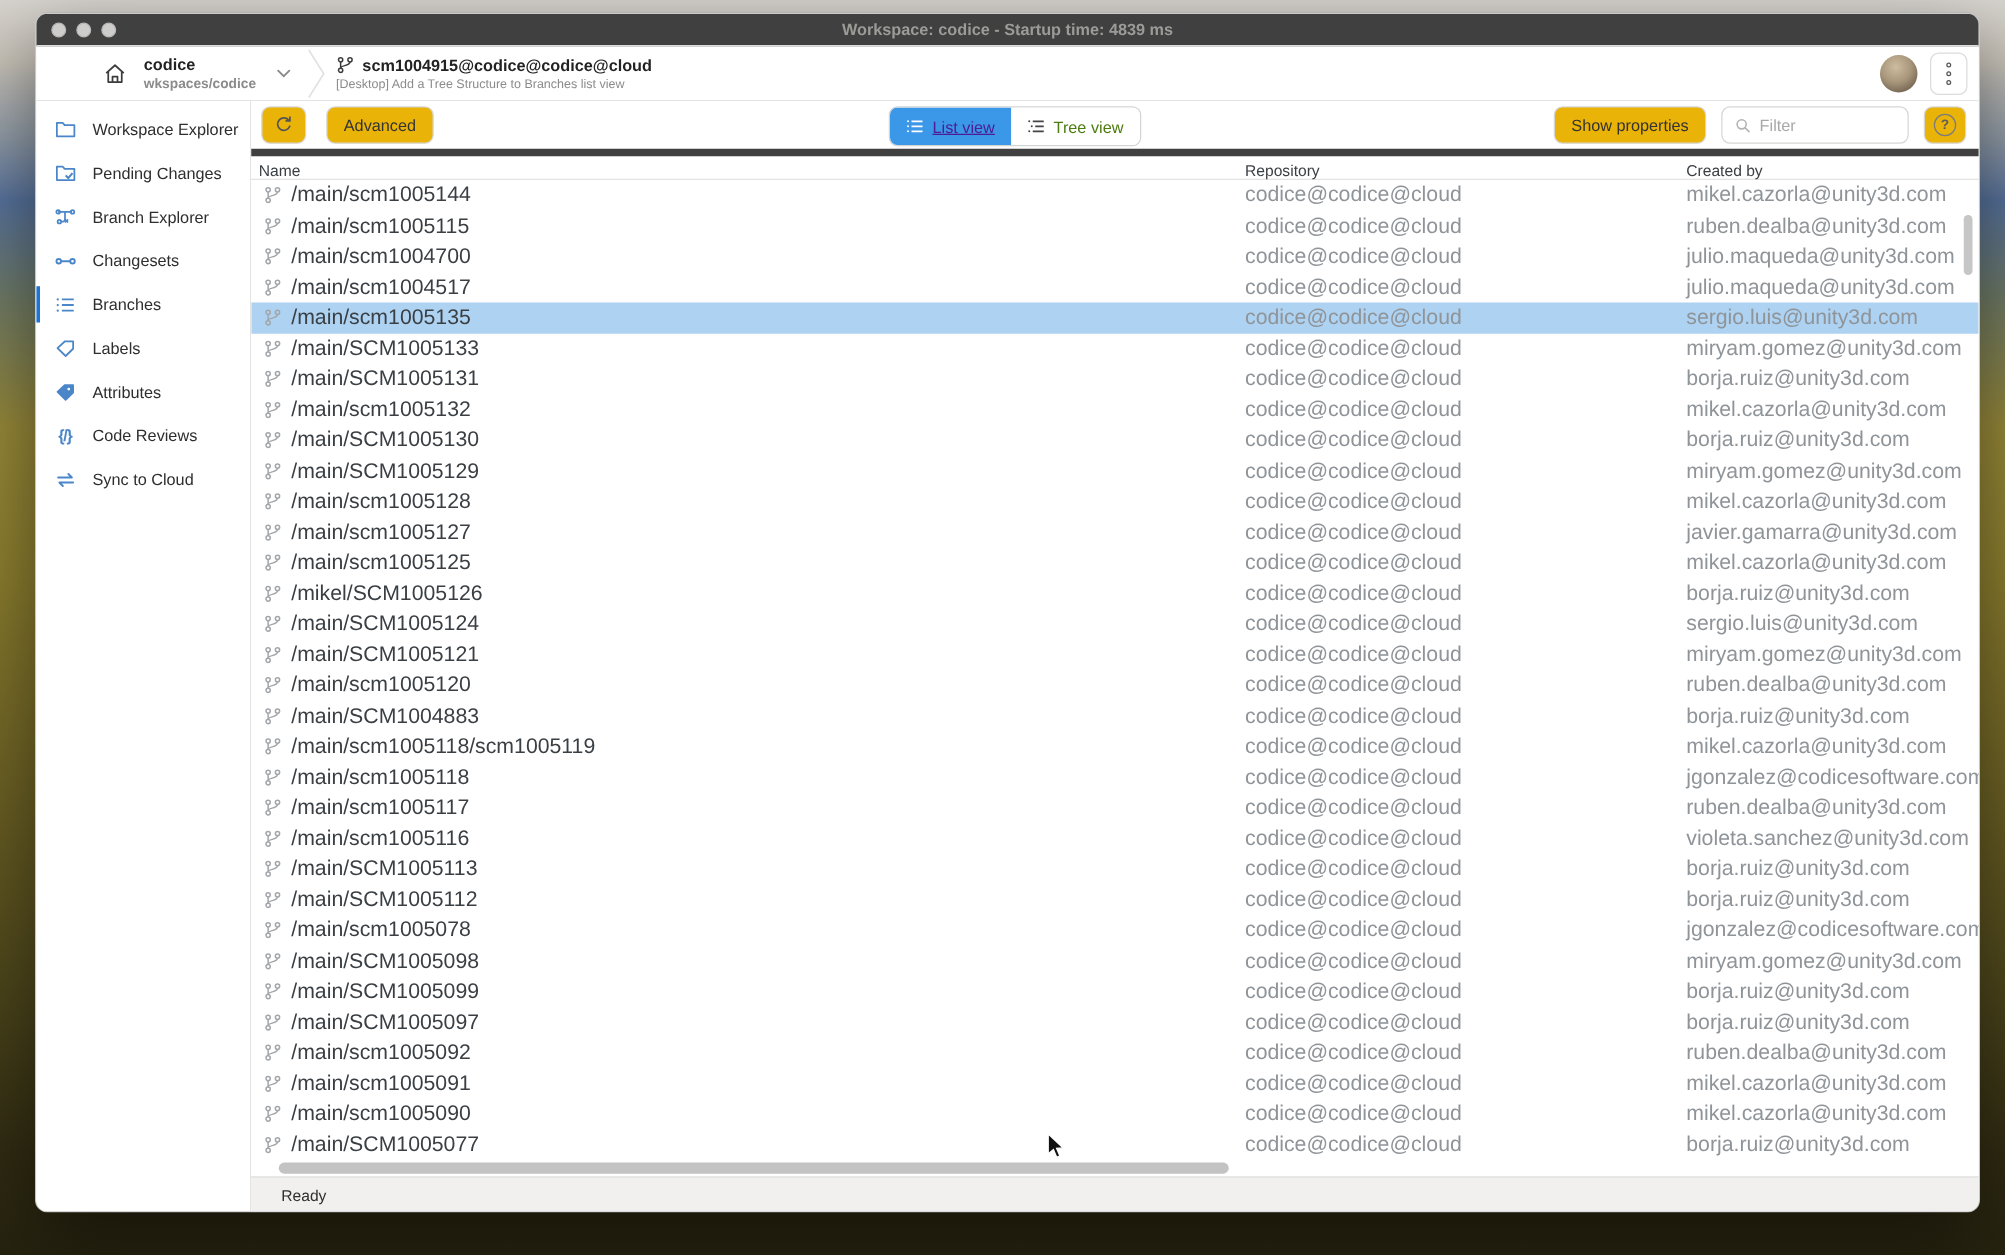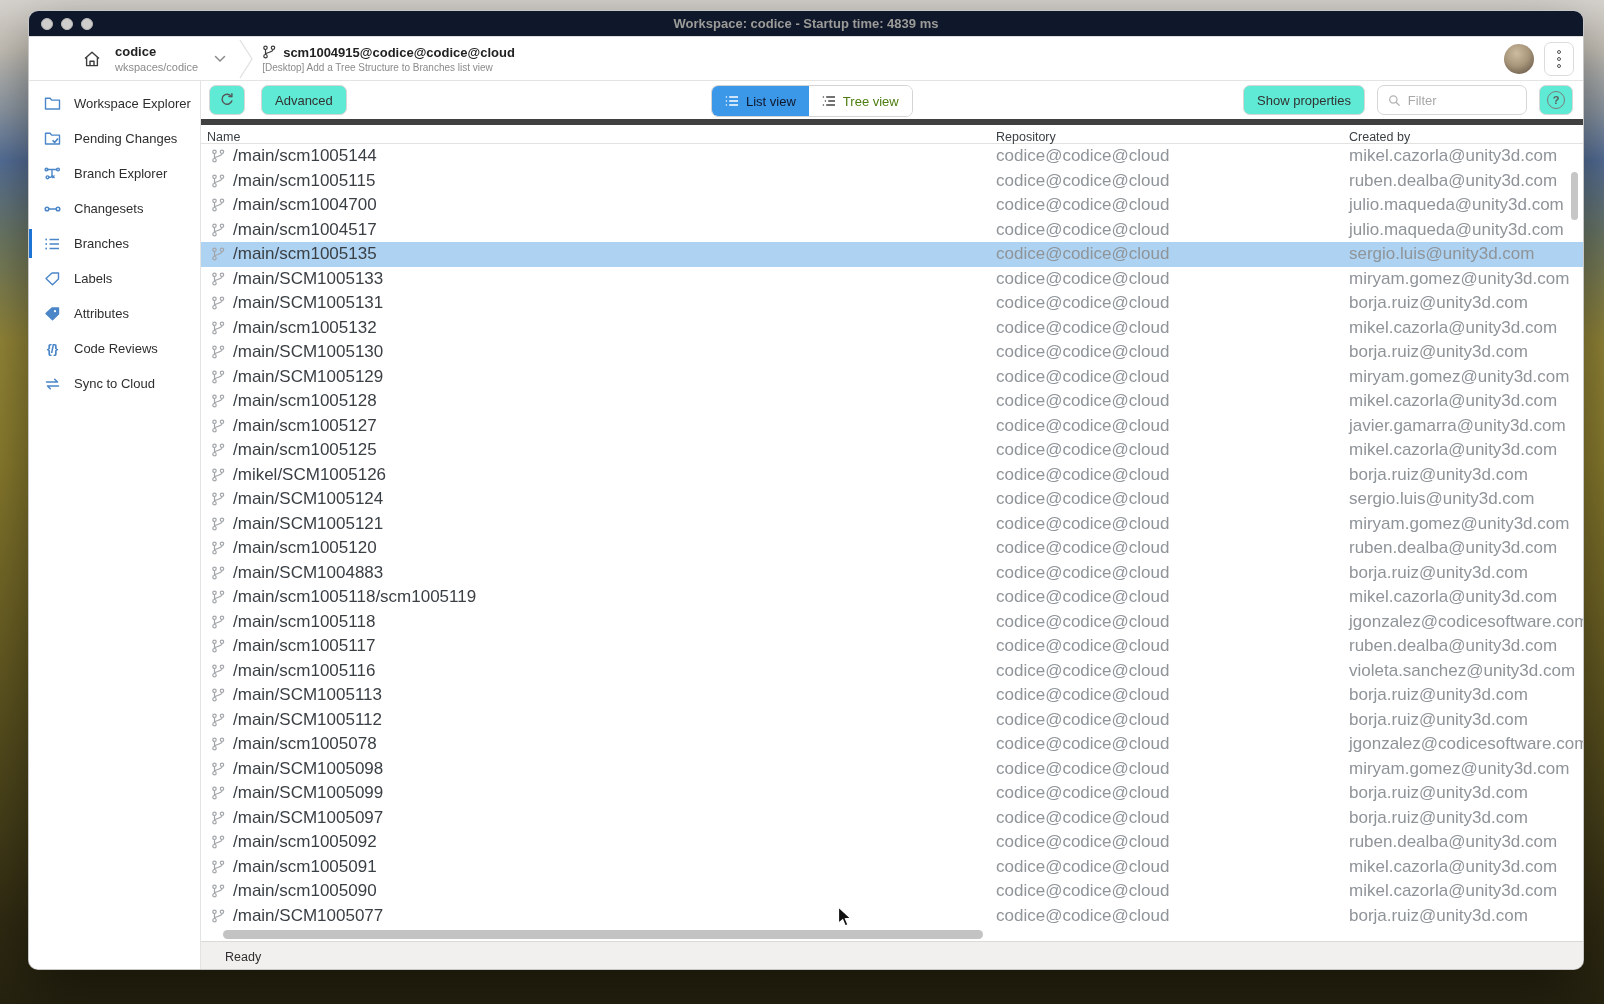--- a/index.html
+++ b/index.html
@@ -21,31 +21,31 @@
   
   .window{
     position:absolute;left:28px;top:10px;width:1556px;height:960px;
     background:#fff;border-radius:10px;overflow:hidden;
     border:1px solid rgba(0,0,0,.22);
     box-shadow:0 22px 60px rgba(0,0,0,.45);
     display:flex;flex-direction:column;
   }
 
   
-  .titlebar{height:26px;background:#0f172a;border-bottom:1px solid #dcdcda;position:relative;flex:none;}
+  .titlebar{height:26px;background:#404040;border-bottom:1px solid #dcdcda;position:relative;flex:none;}
   .titlebar .title{line-height:25px;text-align:center;font-size:13px;font-weight:700;color:#9b9b98;}
   .lights{position:absolute;left:12px;top:7px;display:flex;gap:8px;}
   .light{width:12px;height:12px;border-radius:50%;background:#cfcdcc;border:1px solid #bab8b7;}
 
   
   .appheader{height:44px;background:#fff;border-bottom:1px solid #e4e4e2;display:flex;align-items:center;flex:none;padding-left:40px;}
   .home-btn{width:46px;display:flex;justify-content:center;align-items:center;cursor:default;}
   .ws-sel{display:flex;align-items:center;gap:16px;}
   .ws-name{font-size:13px;font-weight:700;color:#222;}
-  .ws-path{font-size:11px;color:#8b8b8b;margin-top:2px;}
+  .ws-path{font-size:11px;color:#8b8b8b;margin-top:2px;font-weight:bold;}
   .crumb-sep{margin:0 2px 0 12px;}
   .branch-info{margin-left:6px;}
   .b-row1{display:flex;align-items:center;gap:7px;}
   .b-title{font-size:13px;font-weight:700;color:#222;}
   .b-sub{font-size:10px;color:#8b8b8b;margin-top:2px;}
   .spacer{flex:1;}
   .avatar{width:30px;height:30px;border-radius:50%;flex:none;
     background:radial-gradient(circle at 42% 32%, #cdbc9e 0%, #a9977c 45%, #7c6c58 75%, #56493b 100%);}
   .kebab{width:30px;height:34px;border:1px solid #dcdcda;border-radius:7px;margin:0 9px 0 10px;
     display:flex;flex-direction:column;align-items:center;justify-content:center;gap:3px;background:#fff;}
@@ -57,27 +57,27 @@
   .side-item{height:35px;display:flex;align-items:center;gap:13px;padding-left:14px;position:relative;
     font-size:13px;color:#2e2e2e;cursor:default;}
   .side-item .sicon{width:18px;display:flex;justify-content:center;flex:none;}
   .side-item.selected::before{content:'';position:absolute;left:0;top:3px;bottom:3px;width:3px;background:#1d74d4;}
   .braces{color:var(--icon-blue);font-size:13px;font-weight:700;letter-spacing:-1px;}
 
   .content{flex:1;display:flex;flex-direction:column;min-width:0;position:relative;}
 
   
   .toolbar{height:38px;flex:none;position:relative;background:#fff;}
-  .btn{height:30px;border:1px solid #d6d6d4;border-radius:7px;background:#5eead4;font-size:13px;color:#333;
+  .btn{height:30px;border:1px solid #d6d6d4;border-radius:7px;background:#eab308;font-size:13px;color:#333;
     display:inline-flex;align-items:center;justify-content:center;padding:0 13px;}
   .tool-left{position:absolute;left:8px;top:4px;display:flex;gap:16px;}
   .icon-btn{width:36px;padding:0;}
   .seg{position:absolute;left:510px;top:4px;display:flex;border:1px solid #d4d4d2;border-radius:7px;overflow:hidden;background:#fff;}
   .seg-btn{height:30px;display:flex;align-items:center;gap:7px;padding:0 13px;font-size:13px;color:#4d7c0f;background:#fff;}
-  .seg-btn.active{background:var(--accent);color:#0f172a;}
+  .seg-btn.active{background:var(--accent);color:#4c1d95;text-decoration:underline;}
   .tool-right{position:absolute;right:10px;top:4px;display:flex;gap:12px;align-items:center;}
   .filter{display:flex;align-items:center;gap:7px;border:1px solid #d6d6d4;border-radius:7px;height:30px;padding:0 10px;width:150px;background:#fff;}
   .filter input{border:none;outline:none;font-size:13px;width:100%;color:#333;background:transparent;}
   .filter input::placeholder{color:#a8a8a8;}
   .qmark{width:18px;height:18px;border:1.4px solid #7c7c7c;border-radius:50%;font-size:11px;font-weight:700;
     display:flex;align-items:center;justify-content:center;color:#5c5c5c;}
 
   
   .thead{height:25px;flex:none;border-top:6px solid #404040;border-bottom:1px solid #e2e2e0;position:relative;
     font-size:12.5px;color:#3a3f44;background:#fff;}

